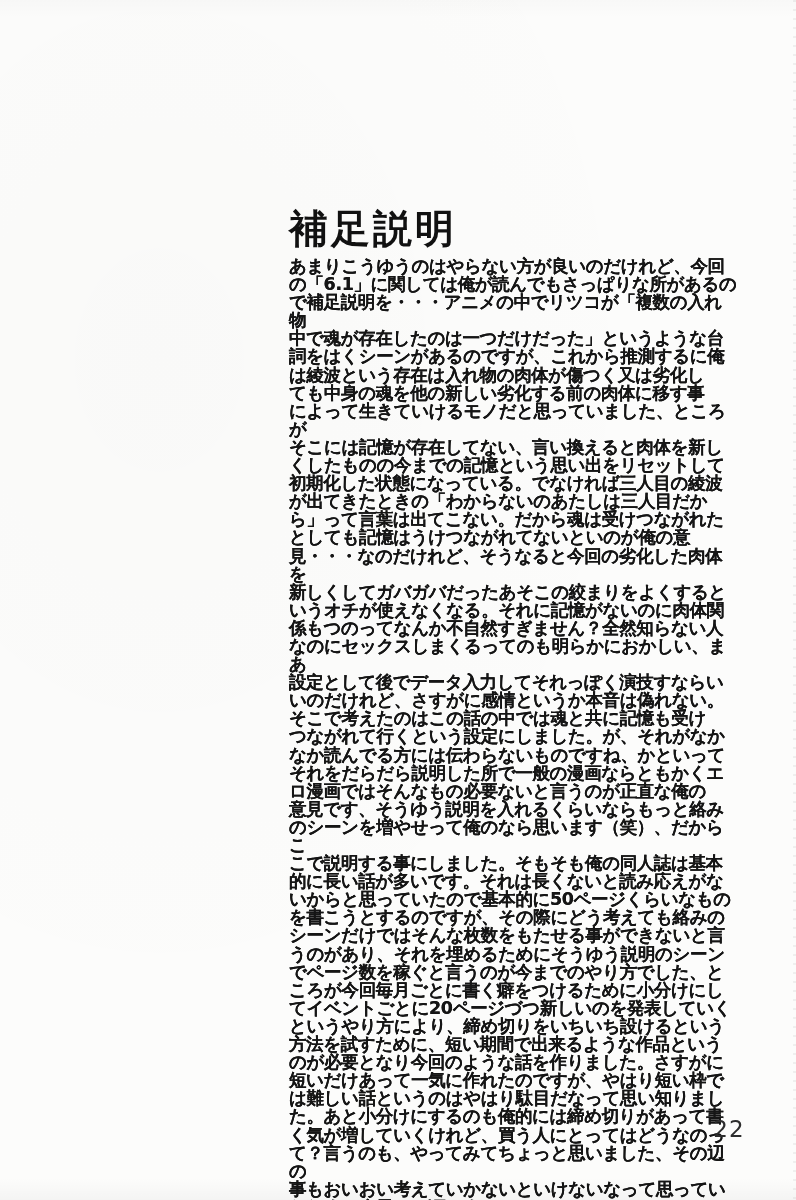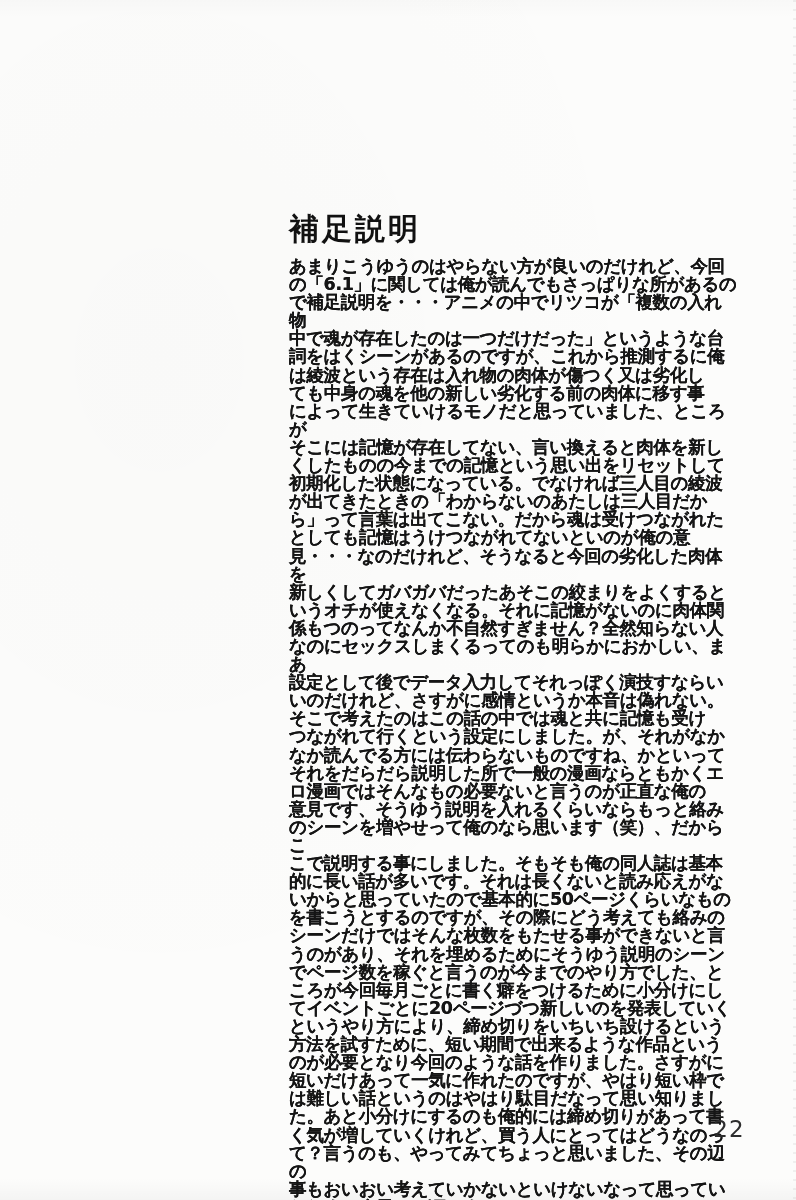--- a/index.html
+++ b/index.html
@@ -36,21 +36,21 @@
   }
   .content {
     position: absolute;
     left: 289px;
     top: 210px;
     width: 448px;
     color: #151515;
   }
   .title {
     margin: 0 0 9px 0;
-    font-size: 30px;
+    font-size: 39px;
     line-height: 38px;
     font-weight: 800;
     letter-spacing: 3px;
     color: #111111;
     transform-origin: left top;
   }
   .body-text {
     font-size: 17.5px;
     line-height: 18.1px;
     font-weight: 700;

